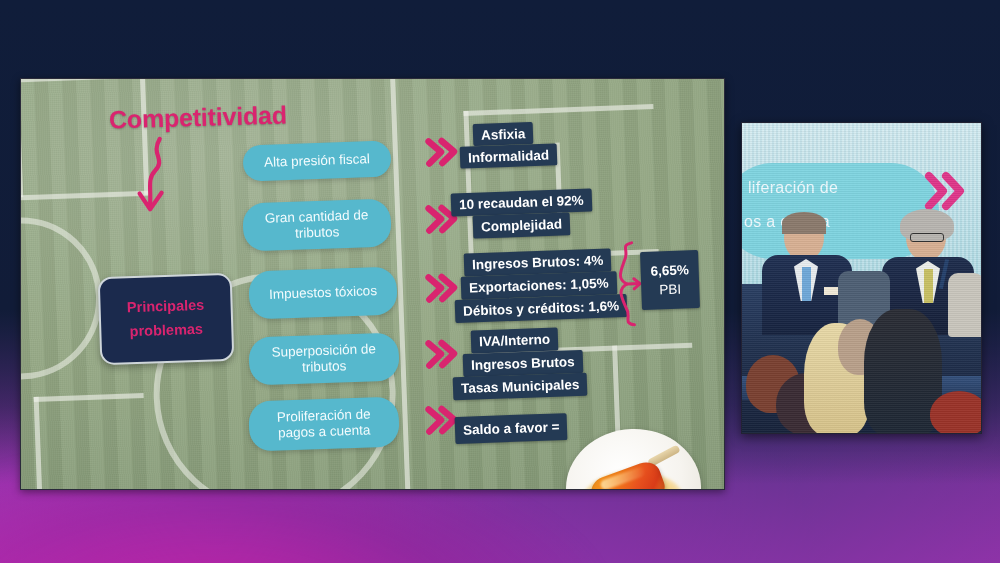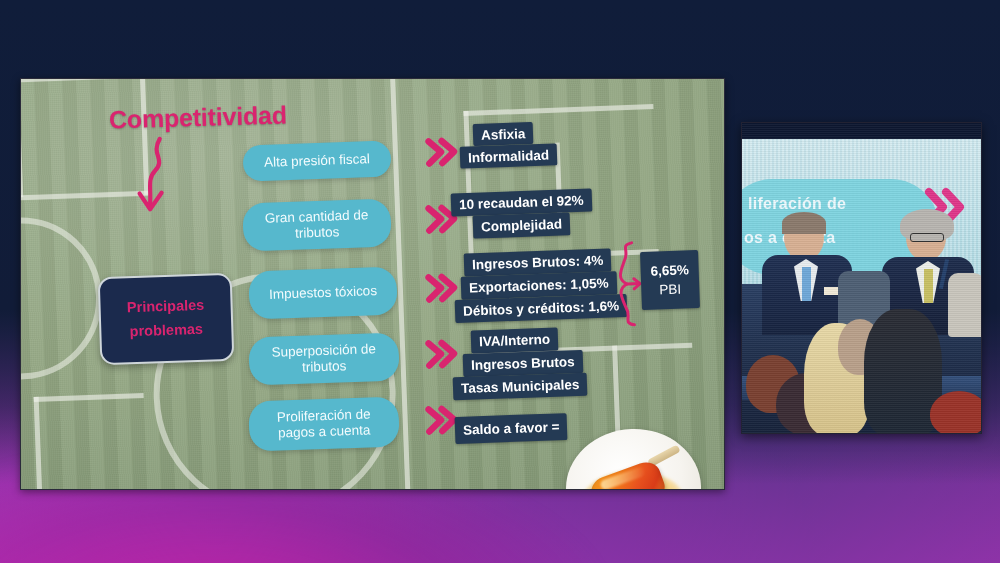--- a/index.html
+++ b/index.html
@@ -100,22 +100,22 @@
     transform:rotate(-18deg);background:linear-gradient(90deg,rgba(255,240,190,.75),rgba(255,210,120,.05));filter:blur(1px);}
   .pop-stick{position:absolute;left:82px;top:24px;width:34px;height:8px;border-radius:4px;
     transform:rotate(-26deg);background:linear-gradient(180deg,#e8d6ac,#cdb584);}
 
   
   .pip{
     position:absolute;left:741px;top:122px;width:239px;height:310px;
     background:#0d1730;border:1px solid #223;overflow:hidden;
     box-shadow:0 3px 10px rgba(0,0,0,.5);
   }
-  .pip-screen{position:absolute;left:0;top:16px;width:100%;height:57%;
-    background:linear-gradient(180deg,#cfe9ef 0%,#bfe2ea 40%,#a9d8e2 100%);font-weight:bold;}
+  .pip-screen{position:absolute;left:0;top:0;width:100%;height:57%;
+    background:linear-gradient(180deg,#cfe9ef 0%,#bfe2ea 40%,#a9d8e2 100%);}
   .pip-screen-tex{position:absolute;inset:0;opacity:.35;
     background:repeating-linear-gradient(90deg, rgba(255,255,255,.5) 0 2px, rgba(120,170,185,.25) 2px 4px);}
   .pip-pill{position:absolute;left:-18px;top:40px;width:215px;height:96px;border-radius:48px;
     background:#79d2e0;opacity:.92;}
   .pip-txt{position:absolute;color:#eefafe;font-size:16px;line-height:1.35;letter-spacing:.3px;}
   .pip-chev{position:absolute;right:14px;top:48px;width:44px;height:40px;}
   .pip-lower{position:absolute;left:0;bottom:0;width:100%;height:48%;
     background:linear-gradient(180deg,#2a3f63 0%,#20304e 45%,#16223a 100%);}
   .pip-stagefloor{position:absolute;left:0;bottom:22%;width:100%;height:16%;
     background:linear-gradient(180deg,#33507c,#24395c);}

